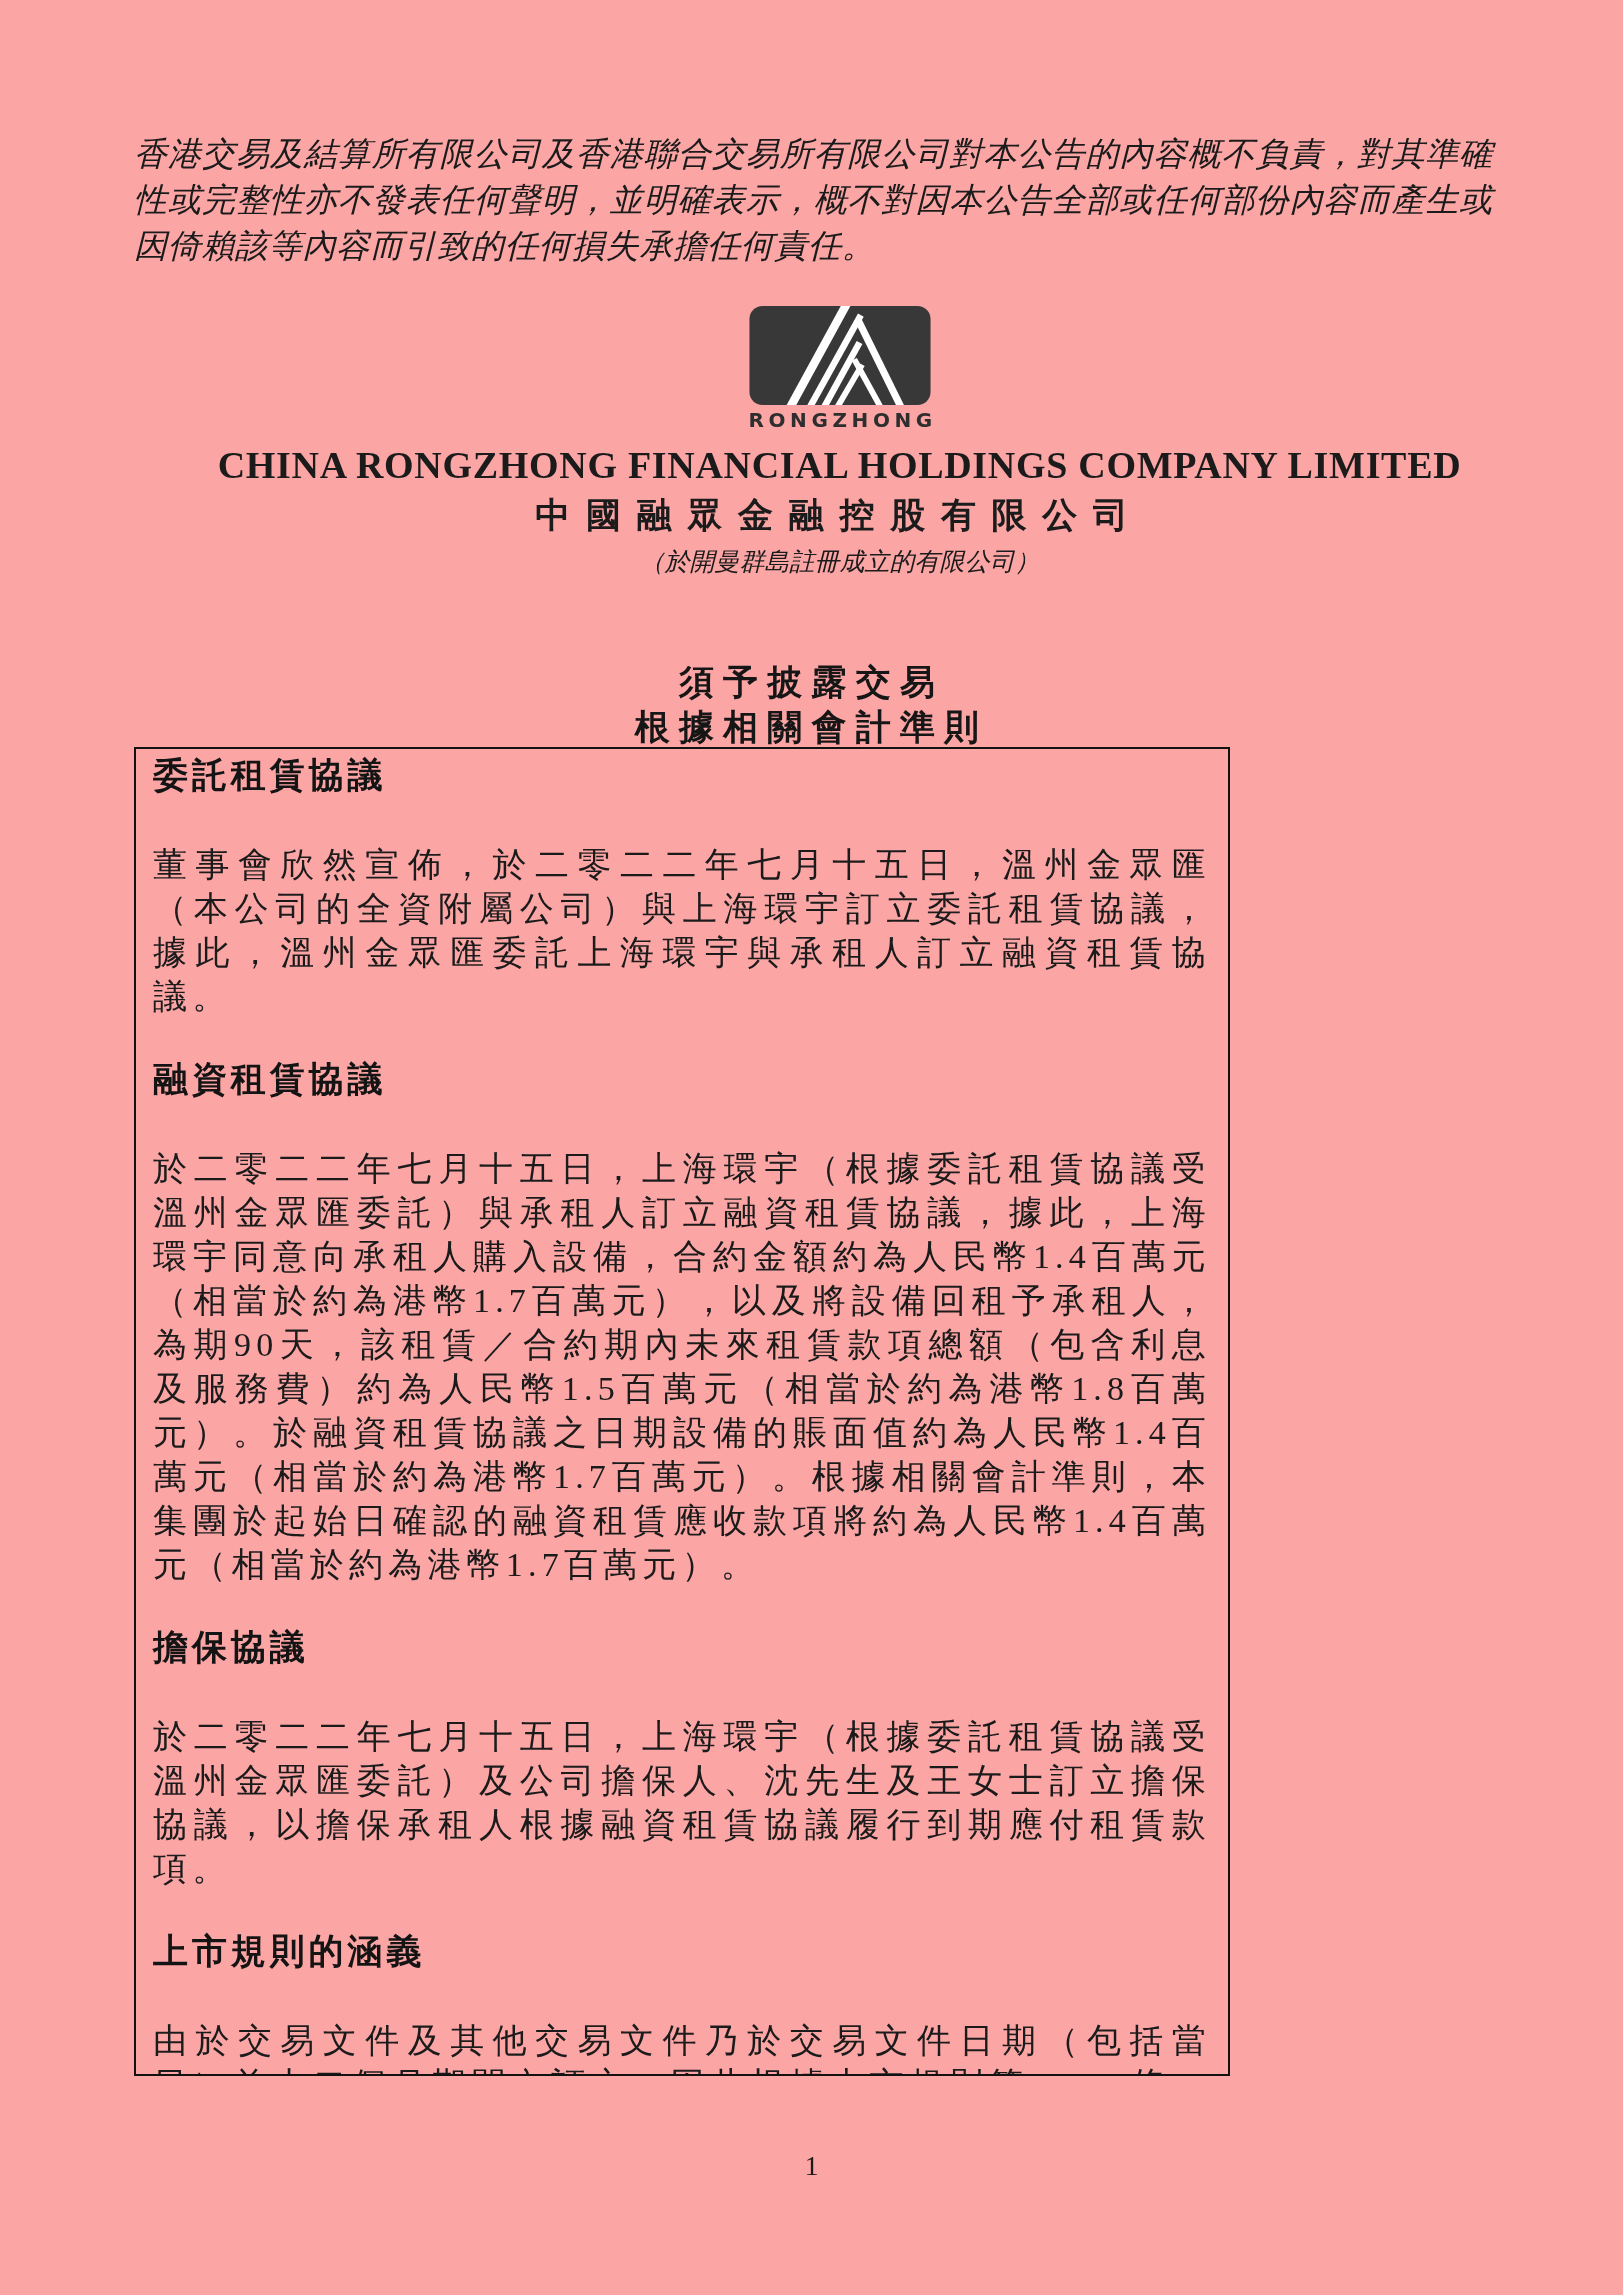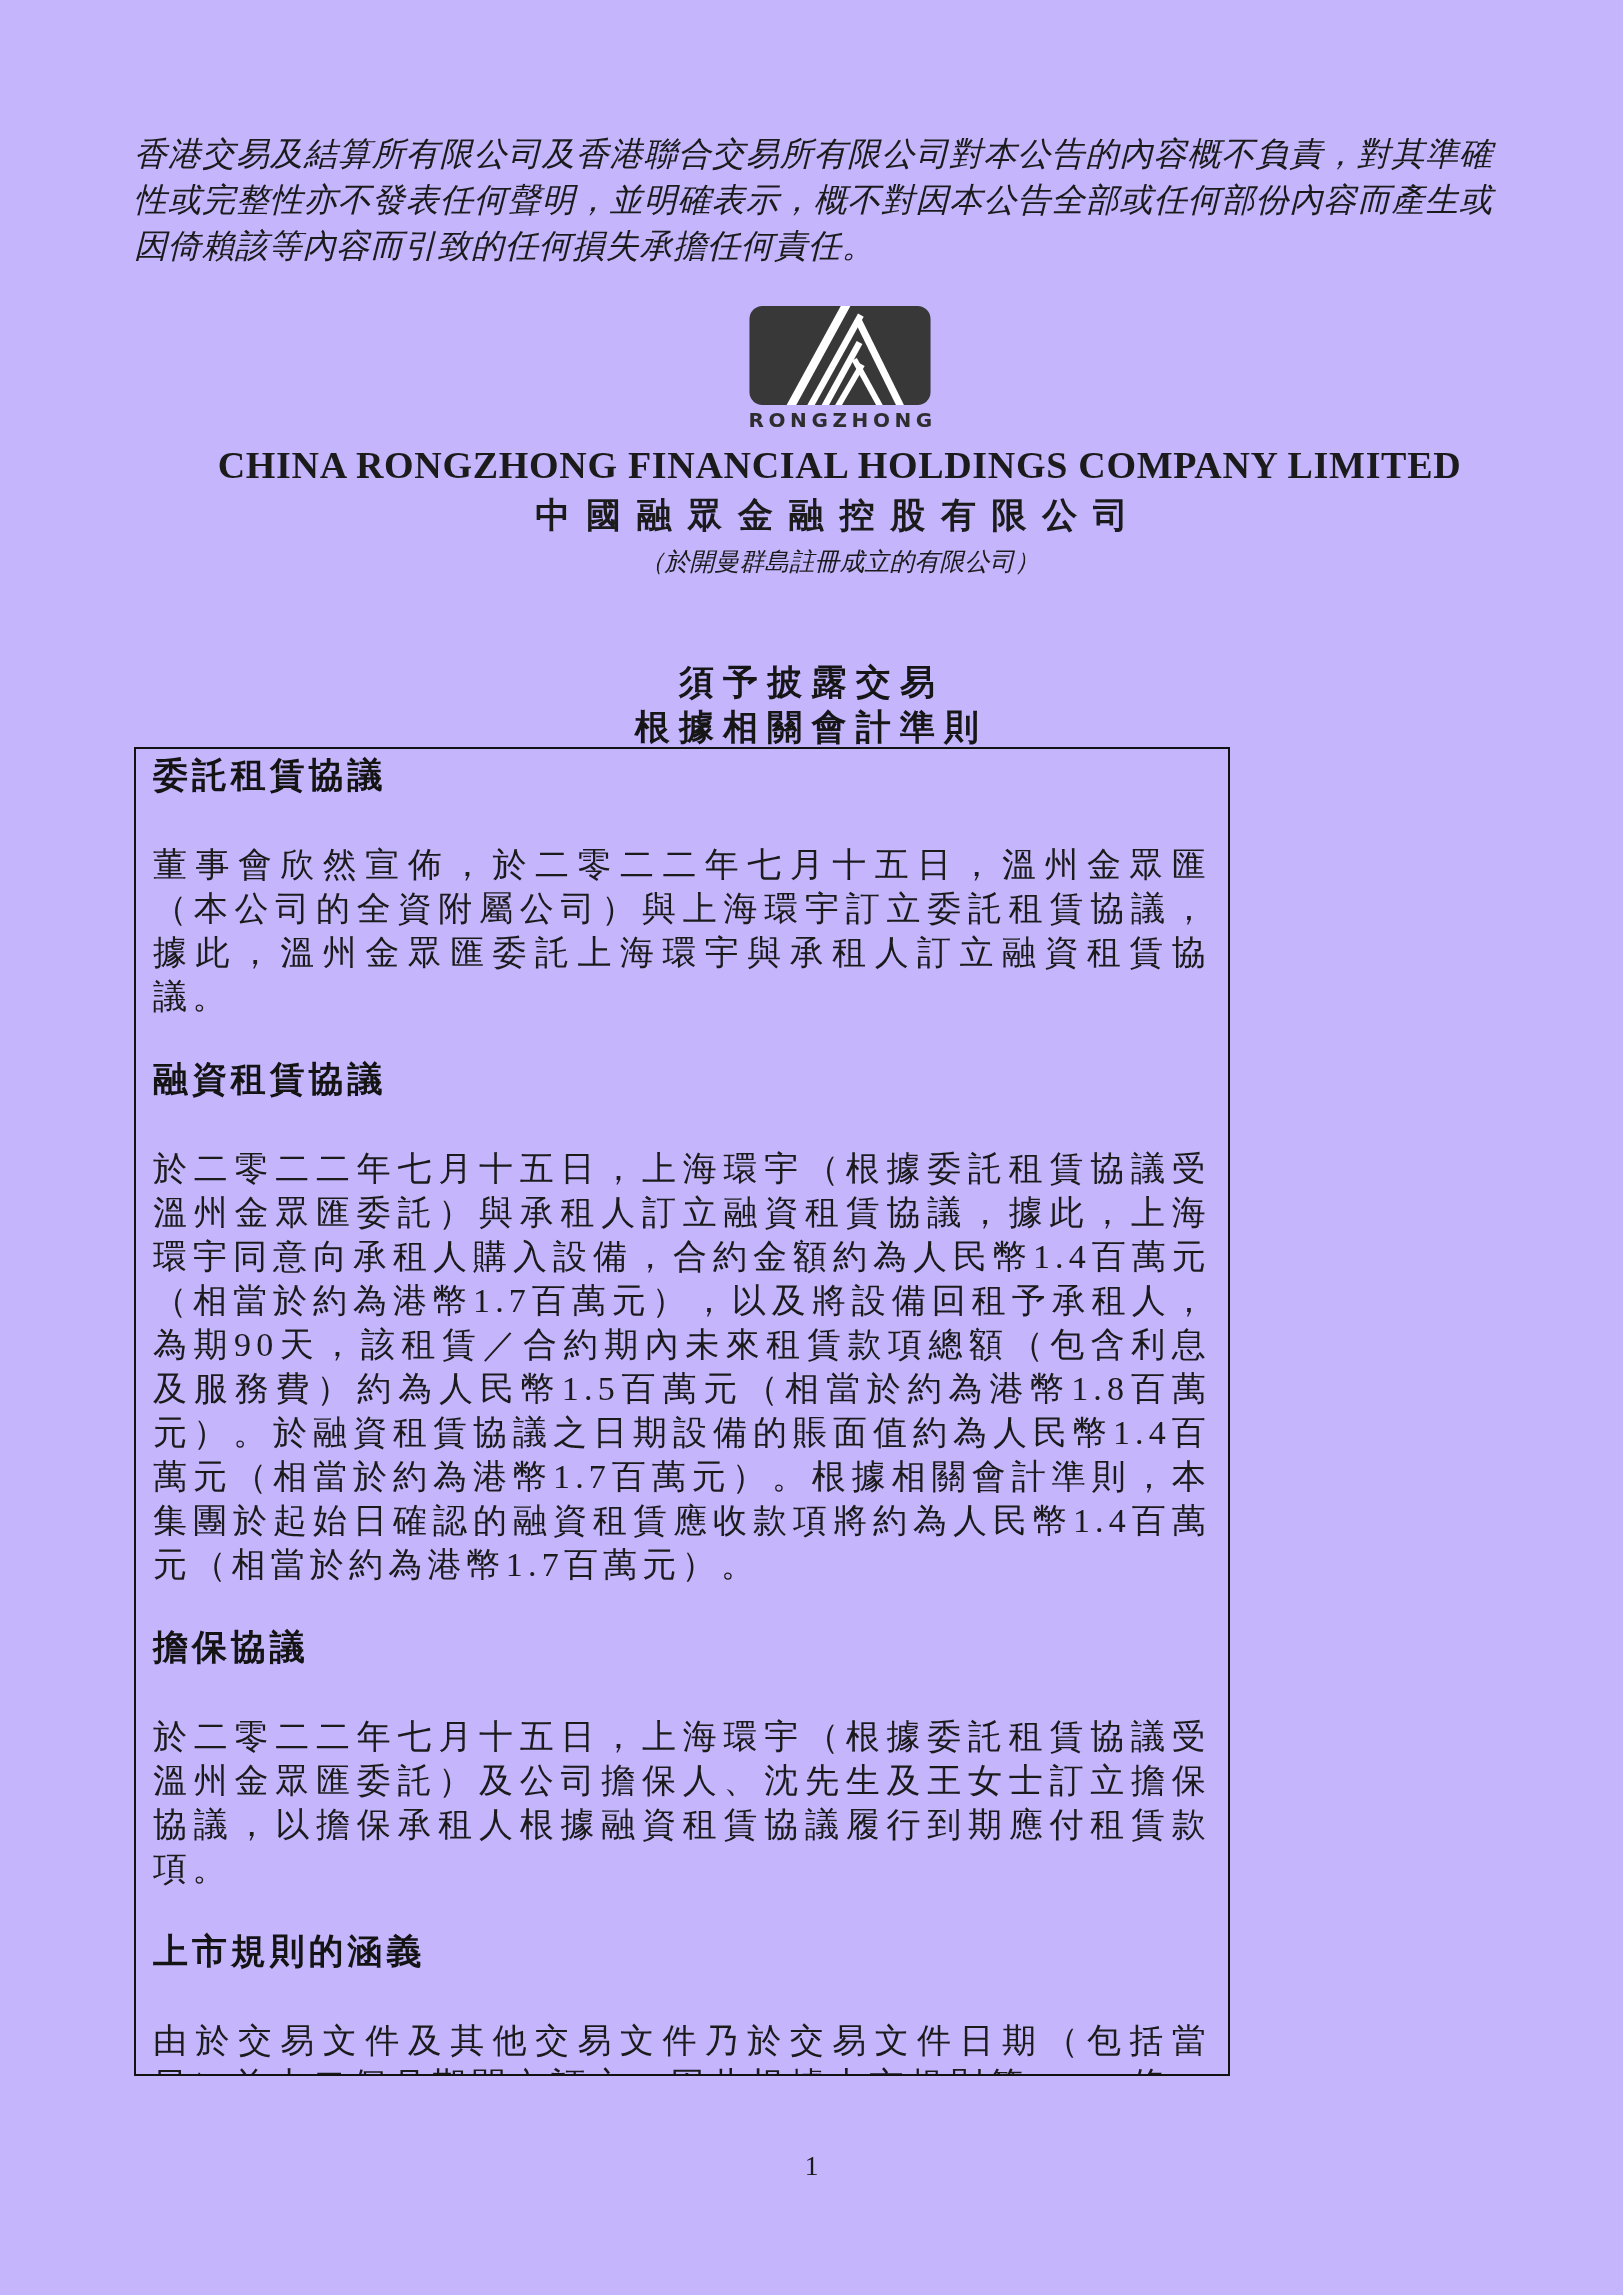--- a/index.html
+++ b/index.html
@@ -1,21 +1,21 @@
 <!DOCTYPE html>
 <html style="font-size:10.5px"><head>
 <meta charset="utf-8">
 <style>
   html, body { margin: 0; padding: 0; background: #e8e8e8; }
   .page {
     position: relative;
     width: 1623px;
     height: 2295px;
     margin: 0 auto;
-    background: #c4b5fd;
+    background: #fca5a5;
     color: #1b1b1b;
     font-family: "Liberation Serif", "DejaVu Serif", serif;
     overflow: hidden;
   }
 
   
   .disclaimer {
     position: absolute;
     left: 134px;
     top: 131px;

